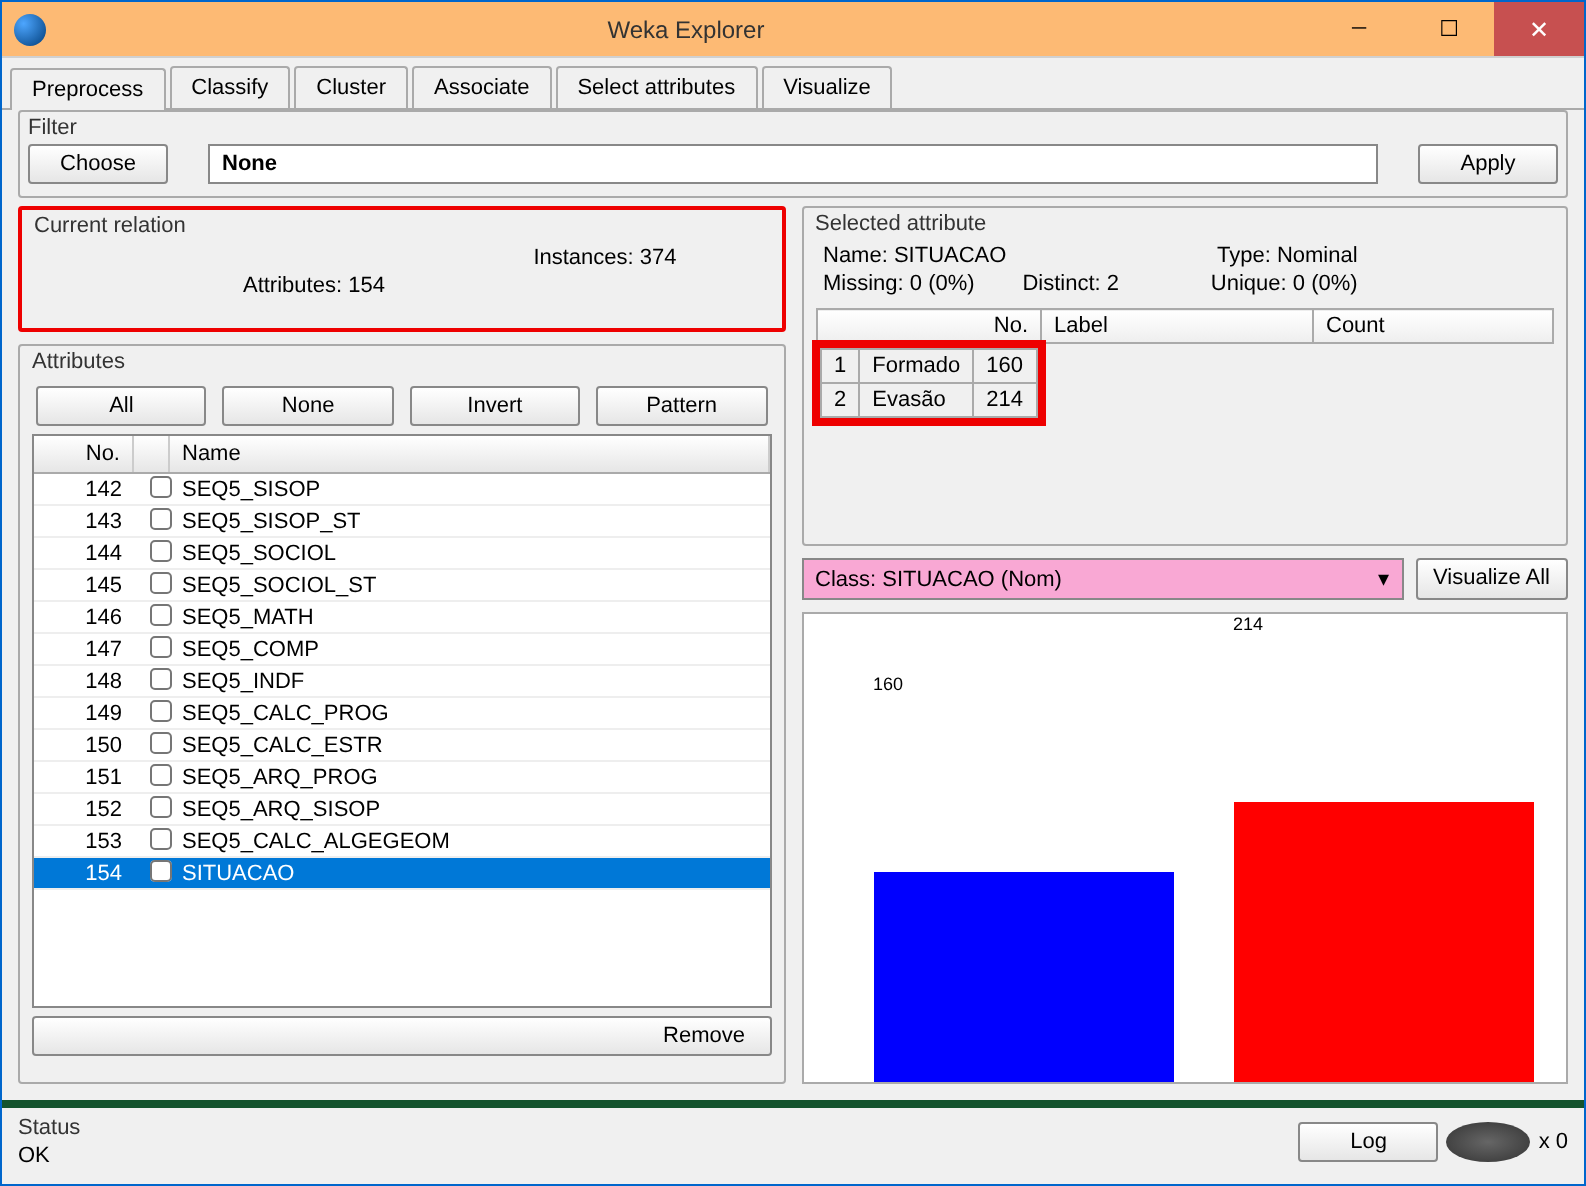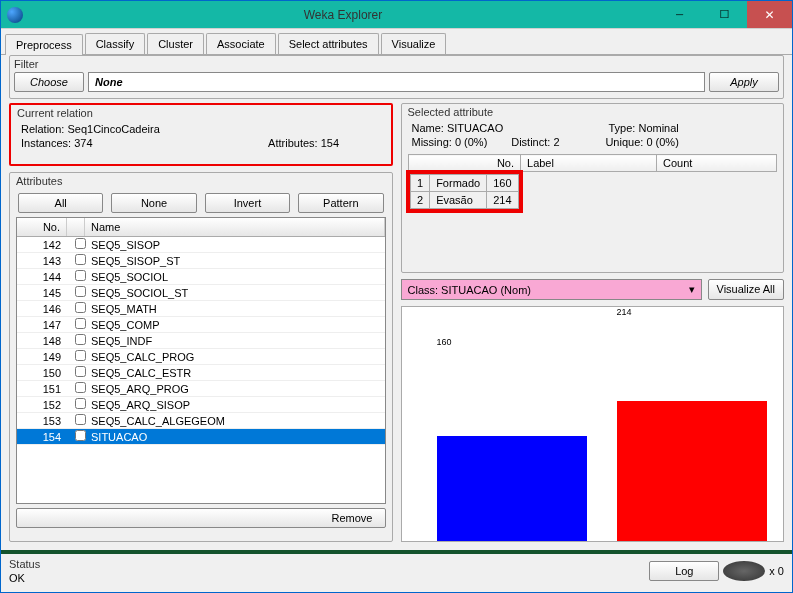--- a/index.html
+++ b/index.html
@@ -1,36 +1,36 @@
 <!DOCTYPE html>
 <html><head>
 <meta charset="utf-8">
 <style>
 * { box-sizing: border-box; font-family: Tahoma, Arial, sans-serif; font-size: 11px; }
 body { margin: 0; background: #fff; }
 .window { width: 793px; height: 593px; border: 1px solid #0066cc; position: relative; background: #f0f0f0; display: flex; flex-direction: column; }
-.titlebar { height: 28px; background: #14b8a6; display: flex; align-items: center; border-bottom: 1px solid #d0d0d0; }
+.titlebar { height: 28px; background: #fdba74; display: flex; align-items: center; border-bottom: 1px solid #d0d0d0; }
 .titlebar-icon { width: 16px; height: 16px; margin: 0 6px; background: radial-gradient(circle at 30% 30%, #4da6ff, #003d7a); border-radius: 50%; }
 .titlebar-title { flex: 1; text-align: center; font-size: 12px; color: #333; }
 .winbtns { display: flex; height: 100%; }
 .winbtn { width: 45px; height: 100%; display: flex; align-items: center; justify-content: center; font-family: Arial; font-size: 14px; }
 .winbtn.min::before { content: "─"; font-size: 10px; }
 .winbtn.max::before { content: "☐"; font-size: 11px; }
 .winbtn.close { background: #c75050; color: #fff; }
 .winbtn.close::before { content: "✕"; font-size: 12px; }
 .tabs { display: flex; background: #f0f0f0; border-bottom: 1px solid #aaa; padding: 4px 4px 0 4px; }
 .tab { padding: 4px 10px; border: 1px solid #aaa; border-bottom: none; background: #f0f0f0; margin-right: 2px; border-radius: 2px 2px 0 0; }
 .tab.active { background: #f0f0f0; position: relative; top: 1px; }
 .toolbar { padding: 8px; display: flex; gap: 8px; justify-content: space-around; }
 .btn { border: 1px solid #888; background: linear-gradient(#fff, #e6e6e6); padding: 3px 12px; border-radius: 2px; min-width: 90px; text-align: center; cursor: default; }
 .btn.sm { min-width: 70px; padding: 3px 8px; }
 .content { flex: 1; padding: 0 8px 8px 8px; display: flex; flex-direction: column; gap: 4px; overflow: hidden; }
 .filter-row { border: 1px solid #aaa; border-radius: 2px; padding: 2px 4px 6px 4px; }
 .fieldset-label { font-size: 11px; color: #333; margin-bottom: 2px; }
-.filter-controls { display: flex; gap: 4px; font-style: italic; }
+.filter-controls { display: flex; gap: 20px; }
 .filter-input { flex: 1; border: 1px solid #888; background: #fff; padding: 3px 6px; font-weight: bold; }
 .main-split { flex: 1; display: flex; gap: 8px; overflow: hidden; }
 .left-pane, .right-pane { flex: 1; display: flex; flex-direction: column; gap: 6px; overflow: hidden; }
 .group { border: 1px solid #aaa; border-radius: 2px; padding: 2px 6px 13px 6px; }
 .group.red-outline { border: 2px solid #e00; }
 .info-grid { display: grid; grid-template-columns: auto auto auto auto; gap: 2px 16px; padding: 2px 4px; }
 .attr-btns { display: flex; gap: 8px; padding: 4px 2px; }
 .attr-list { flex: 1; border: 1px solid #888; background: #fff; overflow: hidden; display: flex; flex-direction: column; }
 .list-header { display: flex; background: linear-gradient(#fff, #e6e6e6); border-bottom: 1px solid #aaa; }
 .list-header .col { padding: 3px 6px; border-right: 1px solid #ccc; }
@@ -92,21 +92,20 @@
         <div class="filter-input">None</div>
         <div class="btn sm">Apply</div>
       </div>
     </div>
 
     <div class="main-split">
       <div class="left-pane">
         <div class="group red-outline">
           <div class="fieldset-label">Current relation</div>
           <div class="info-grid">
-            <span><span>Relation:</span> <span>Seq1CincoCadeira</span></span>
             <span></span>
               <span></span>
               <span></span>
             <span><span>Instances:</span> <span>374</span></span>
             <span></span>
             <span style="text-align:right;"><span>Attributes:</span> <span>154</span></span>
             <span></span>
           </div>
         </div>
 

